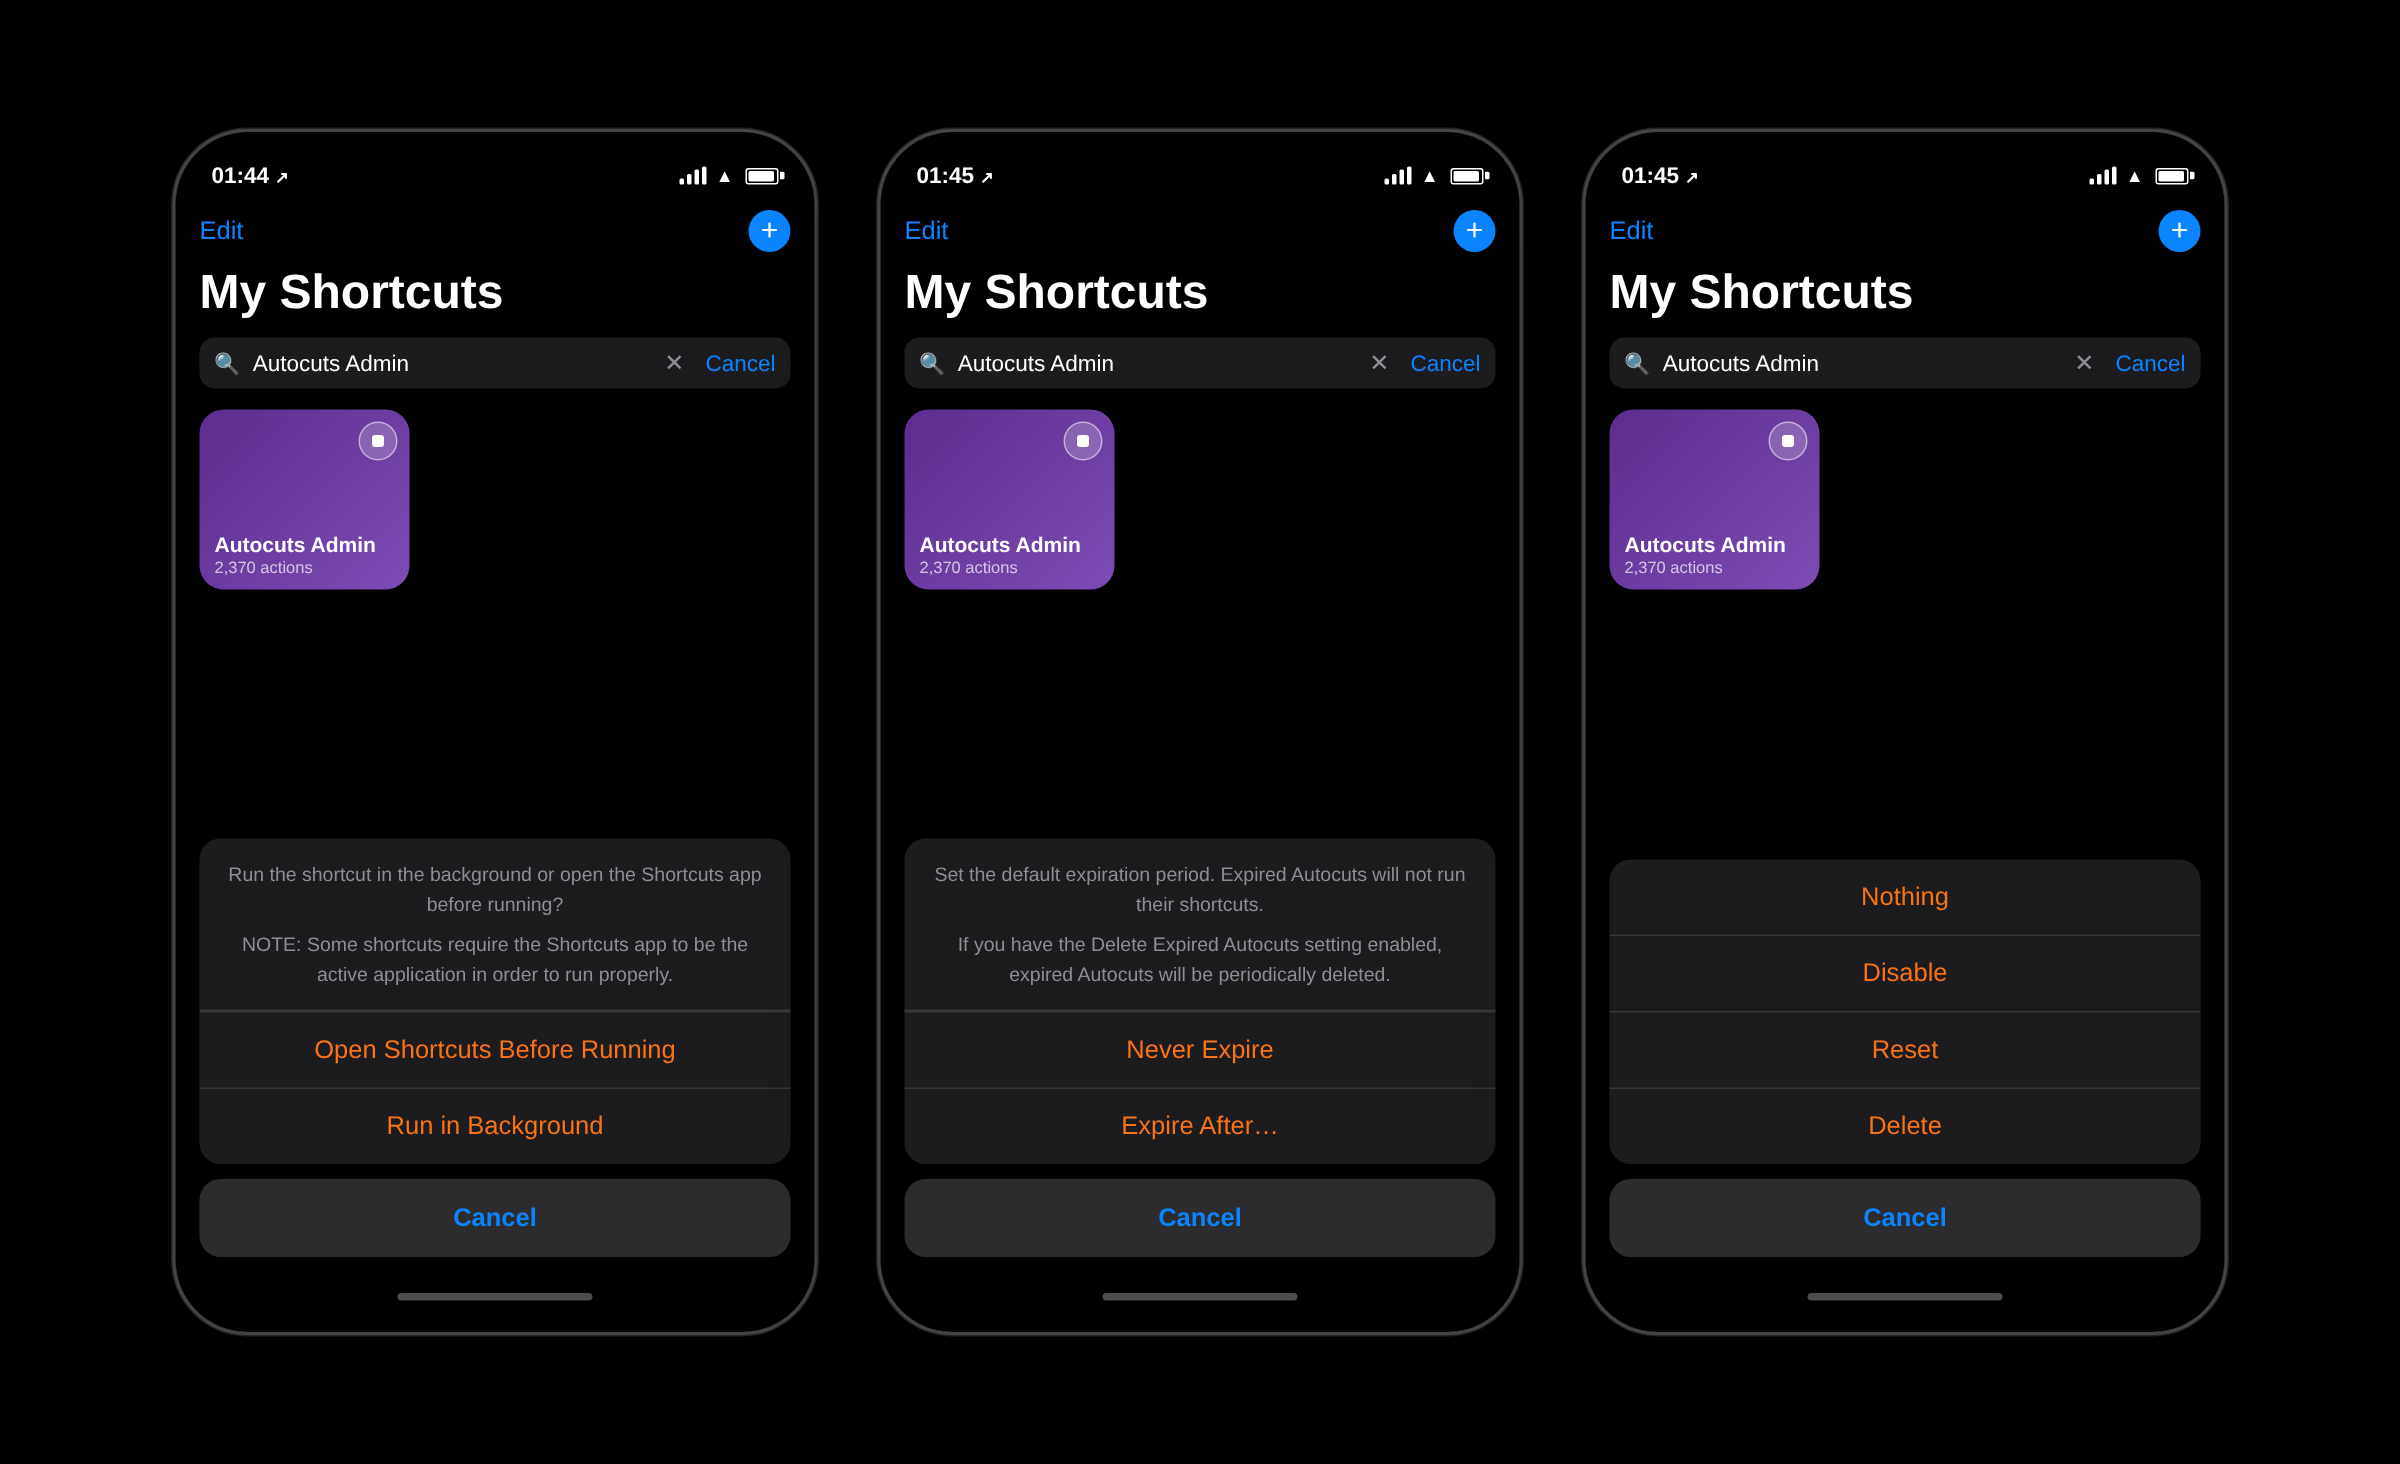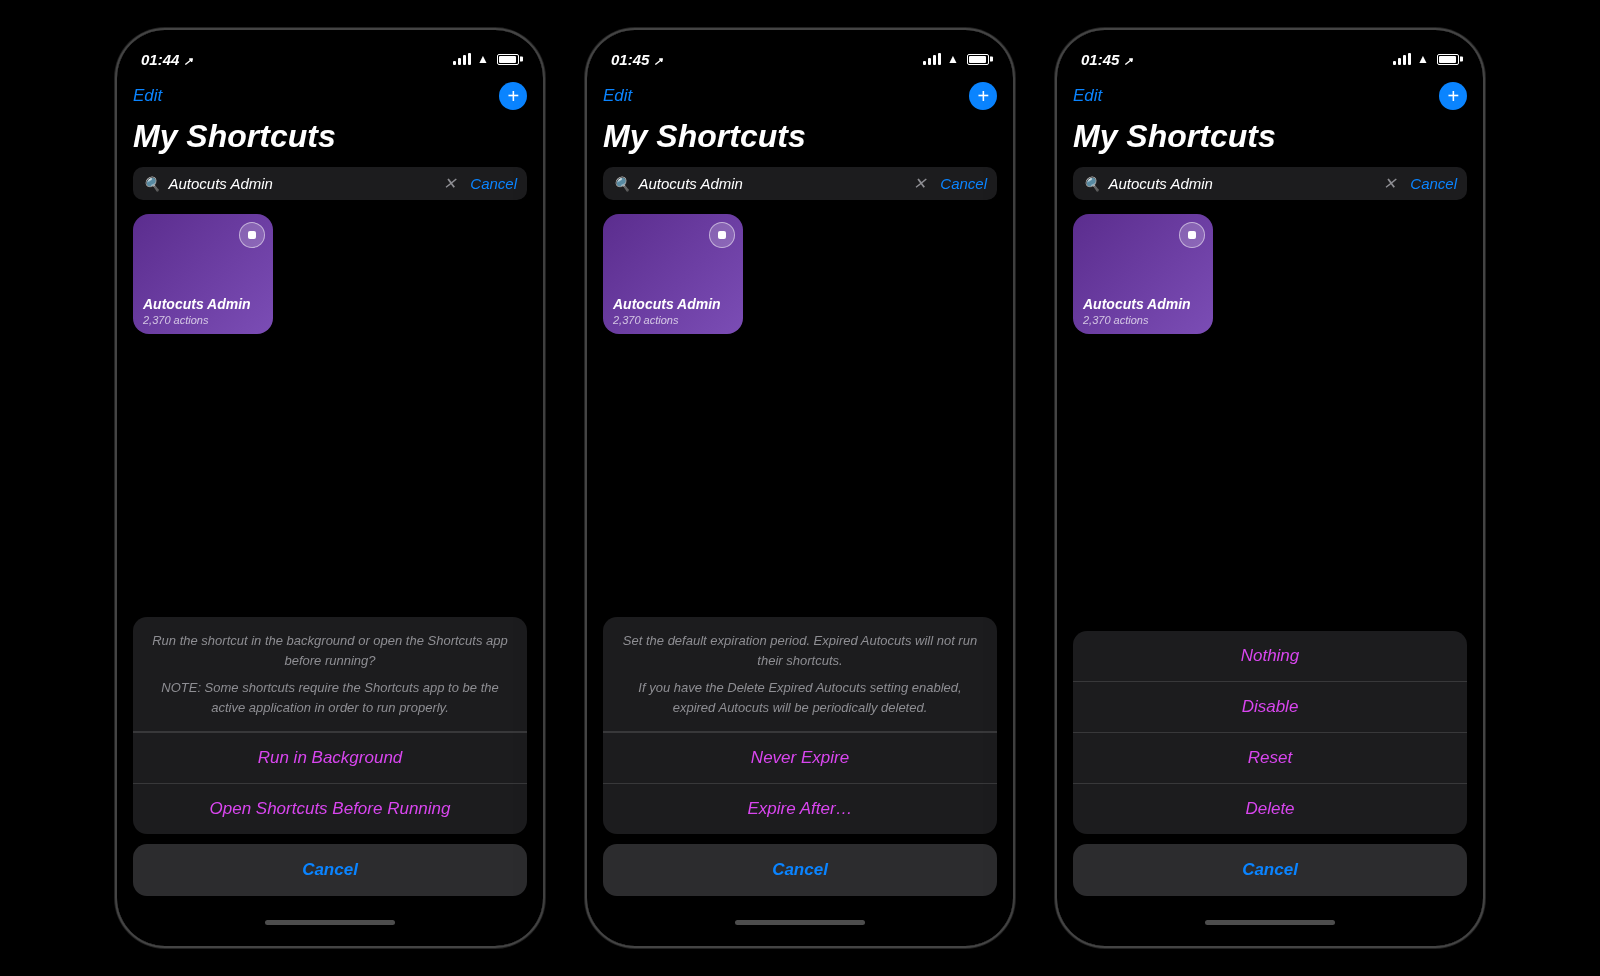--- a/index.html
+++ b/index.html
@@ -11,31 +11,30 @@
       align-items: center;
       justify-content: center;
       gap: 40px;
       font-family: -apple-system, 'SF Pro Display', 'Helvetica Neue', Arial, sans-serif;
       overflow: hidden;
     }
 
     
     .phone {
       width: 430px;
-      height: 920px;
+      height: 804px;
       background: #1a1a1a;
       border-radius: 50px;
       border: 2px solid #444;
       position: relative;
       overflow: hidden;
       box-shadow:
         0 0 0 1px #222,
         inset 0 0 0 2px #555,
         0 20px 60px rgba(0,0,0,0.8);
-      font-style: italic;
     }
 
     
     .notch {
       position: absolute;
       top: 0;
       left: 50%;
       transform: translateX(-50%);
       width: 150px;
       height: 30px;
@@ -259,21 +258,21 @@
       text-align: center;
       line-height: 1.5;
       border-bottom: 0.5px solid #38383a;
     }
     .action-sheet-description .note {
       margin-top: 8px;
     }
     .action-item {
       padding: 15px 16px;
       text-align: center;
-      color: #d946ef;
+      color: #f97316;
       font-size: 17px;
       border-top: 0.5px solid #38383a;
       cursor: pointer;
     }
     .action-item:first-of-type {
       border-top: none;
     }
     .action-cancel-btn {
       background: #2c2c2e;
       border-radius: 14px;
@@ -366,22 +365,22 @@
         <div class="card-subtitle">2,370 actions</div>
       </div>
 
       <div class="flex-spacer"></div>
 
       <div class="action-sheet">
         <div class="action-sheet-description">
           <div>Run the shortcut in the background or open the Shortcuts app before running?</div>
           <div class="note">NOTE: Some shortcuts require the Shortcuts app to be the active application in order to run properly.</div>
         </div>
+        <div class="action-item">Open Shortcuts Before Running</div>
         <div class="action-item">Run in Background</div>
-        <div class="action-item">Open Shortcuts Before Running</div>
       </div>
 
       <div class="action-cancel-btn">Cancel</div>
     </div>
 
     <div class="home-indicator">
       <div class="home-bar"></div>
     </div>
   </div>
 </div>

